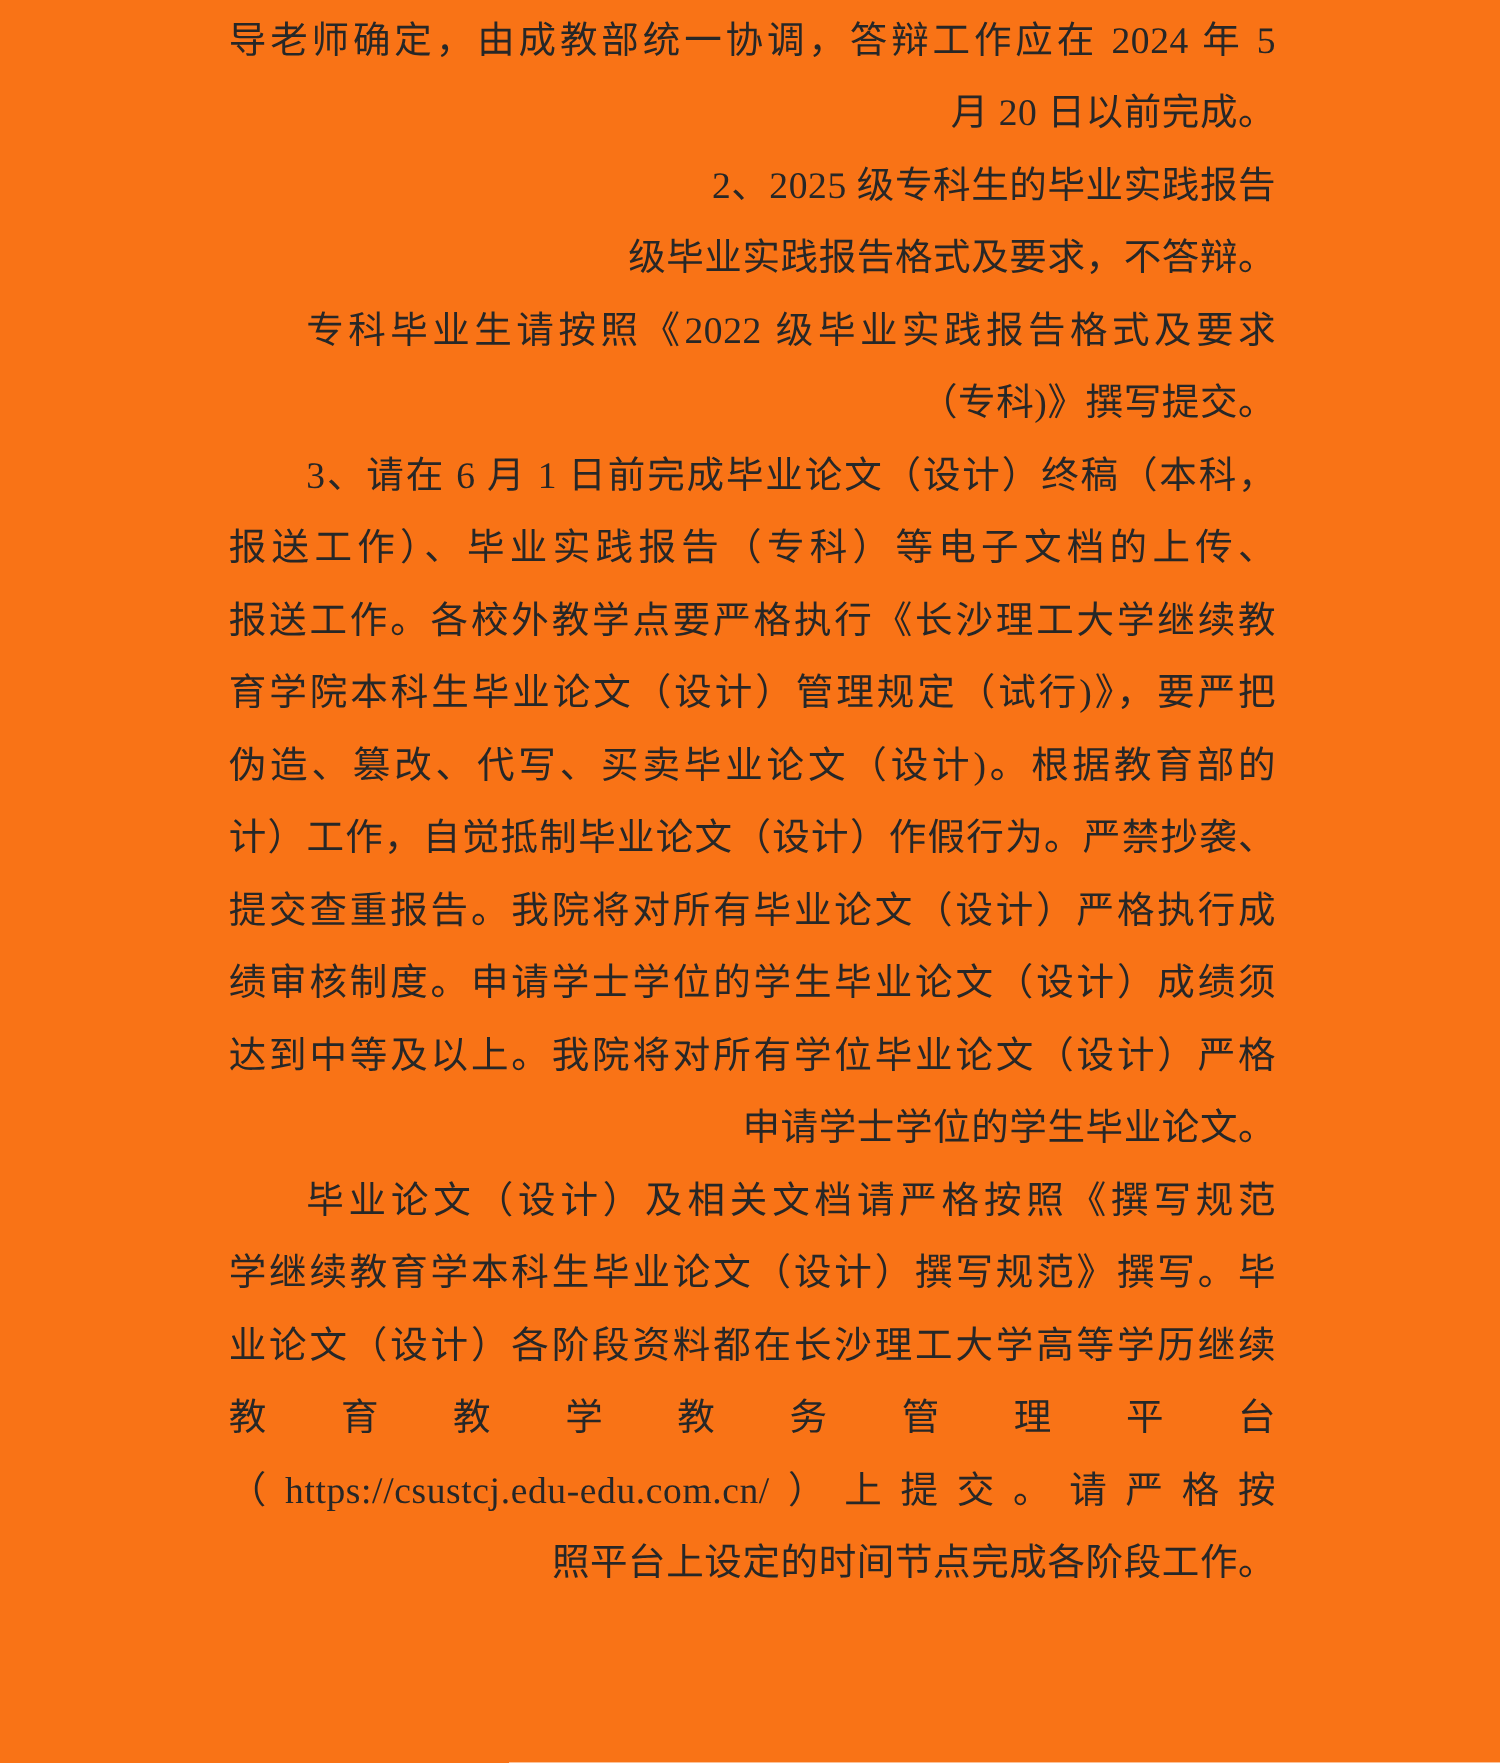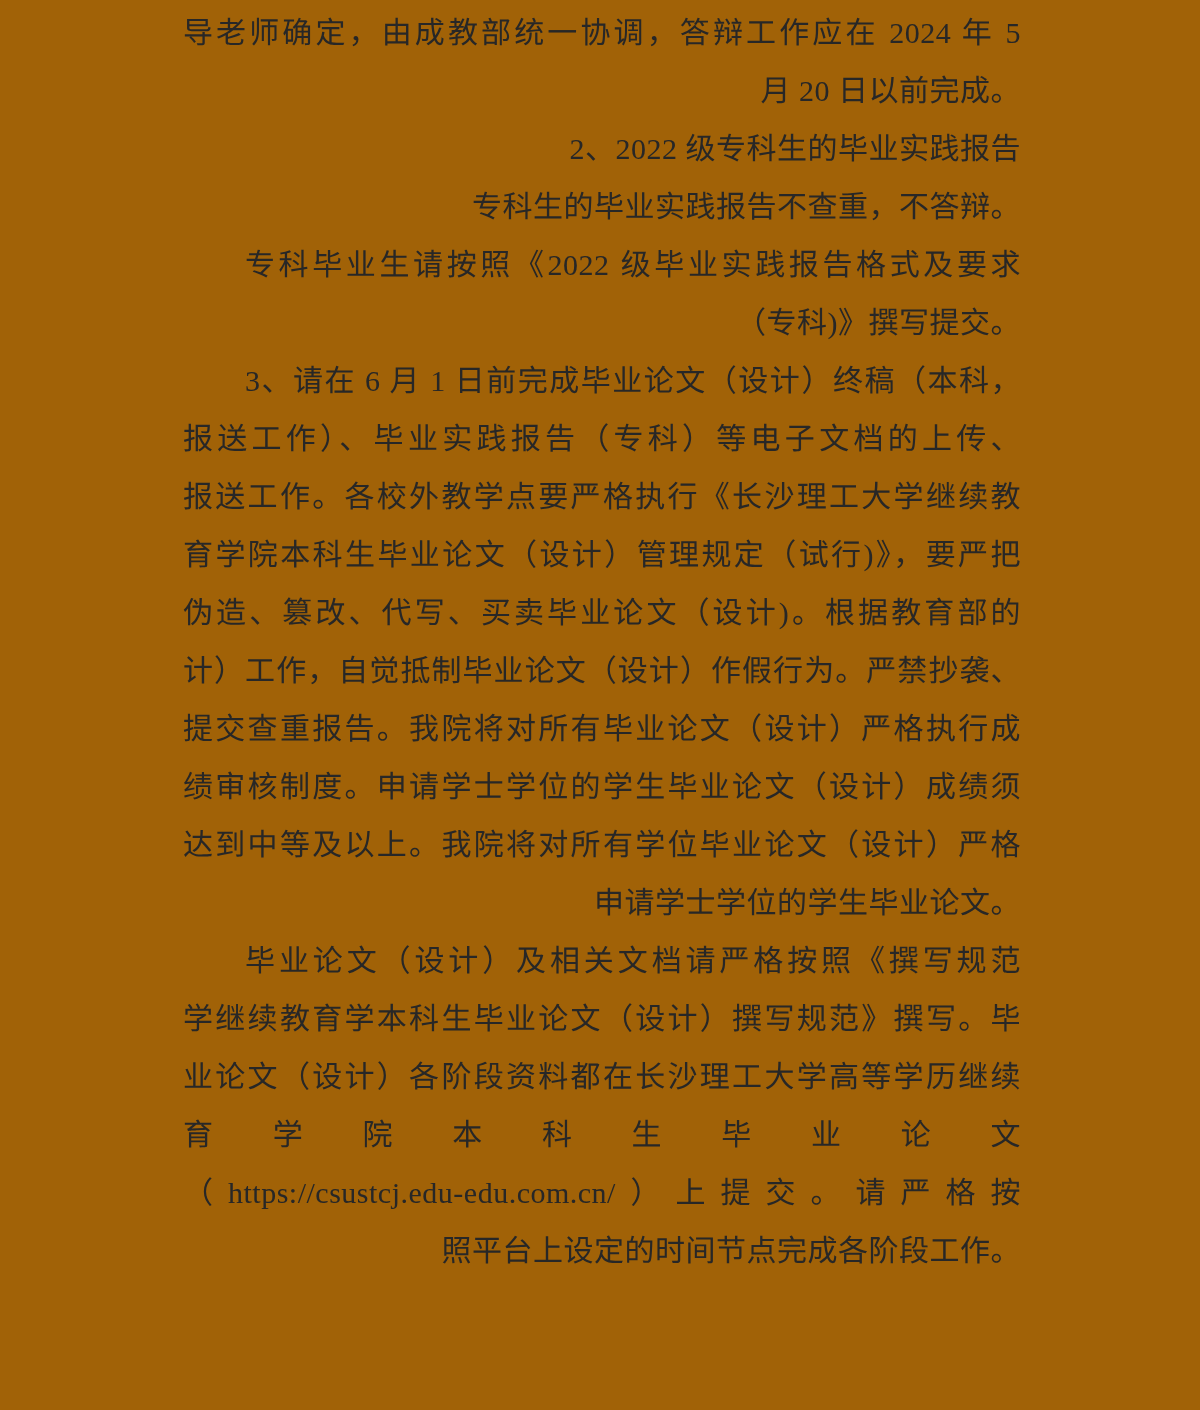--- a/index.html
+++ b/index.html
@@ -39,38 +39,38 @@
     text-align: justify;
     text-align-last: justify;
   }
   .line.indent {
     padding-left: 62px;
   }
 </style>
 </head>
 <body>
 
-<div class="page" style="background: #a16207;">
+<div class="page" style="background: #f97316;">
   <div class="text-block" style="color: rgb(39, 39, 39);">
       <div class="line full">导老师确定，由成教部统一协调，答辩工作应在 2024 年 5</div>
       <div class="line">月 20 日以前完成。</div>
-      <div class="line indent">2、2022 级专科生的毕业实践报告</div>
-      <div class="line indent">专科生的毕业实践报告不查重，不答辩。</div>
+      <div class="line indent">2、2025 级专科生的毕业实践报告</div>
+      <div class="line indent">级毕业实践报告格式及要求，不答辩。</div>
       <div class="line full indent">专科毕业生请按照《2022 级毕业实践报告格式及要求</div>
       <div class="line">（专科)》撰写提交。</div>
       <div class="line full indent">3、请在 6 月 1 日前完成毕业论文（设计）终稿（本科，</div>
       <div class="line full">报送工作）、毕业实践报告（专科）等电子文档的上传、</div>
       <div class="line full">报送工作。各校外教学点要严格执行《长沙理工大学继续教</div>
       <div class="line full">育学院本科生毕业论文（设计）管理规定（试行)》，要严把</div>
       <div class="line full">伪造、篡改、代写、买卖毕业论文（设计)。根据教育部的</div>
       <div class="line full">计）工作，自觉抵制毕业论文（设计）作假行为。严禁抄袭、</div>
       <div class="line full">提交查重报告。我院将对所有毕业论文（设计）严格执行成</div>
       <div class="line full">绩审核制度。申请学士学位的学生毕业论文（设计）成绩须</div>
       <div class="line full">达到中等及以上。我院将对所有学位毕业论文（设计）严格</div>
       <div class="line">申请学士学位的学生毕业论文。</div>
       <div class="line full indent">毕业论文（设计）及相关文档请严格按照《撰写规范</div>
       <div class="line full">学继续教育学本科生毕业论文（设计）撰写规范》撰写。毕</div>
       <div class="line full">业论文（设计）各阶段资料都在长沙理工大学高等学历继续</div>
-      <div class="line spread">育学院本科生毕业论文</div>
+      <div class="line spread">教育教学教务管理平台</div>
       <div class="line full">（https://csustcj.edu-edu.com.cn/）上提交。请严格按</div>
       <div class="line">照平台上设定的时间节点完成各阶段工作。</div>
     </div>
 </div>
 
 </body></html>

